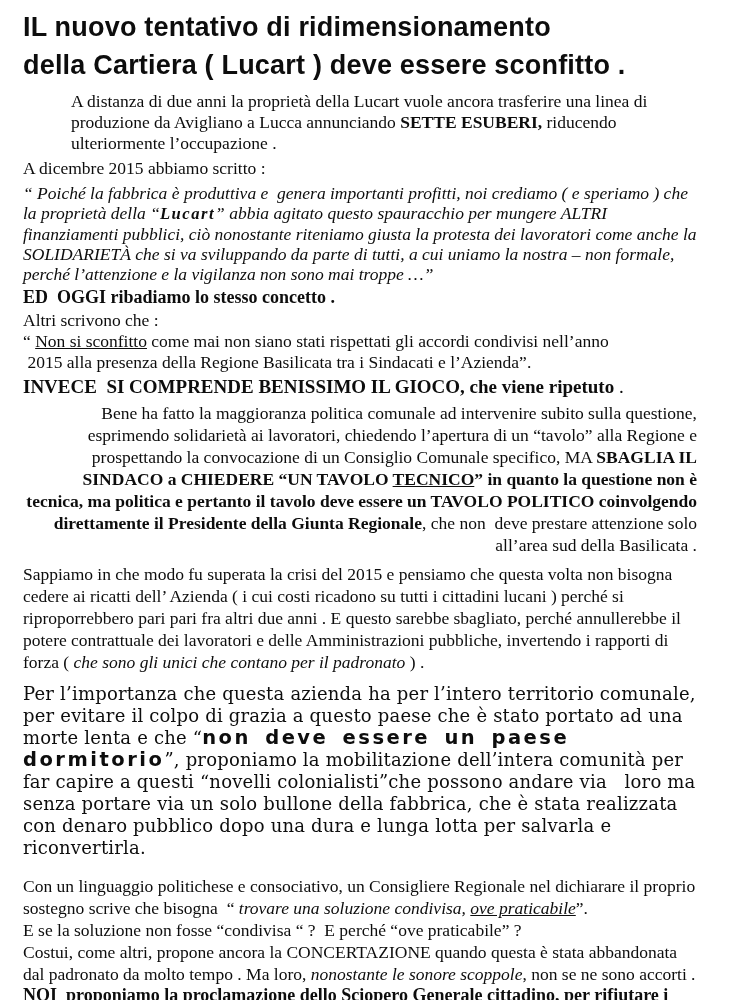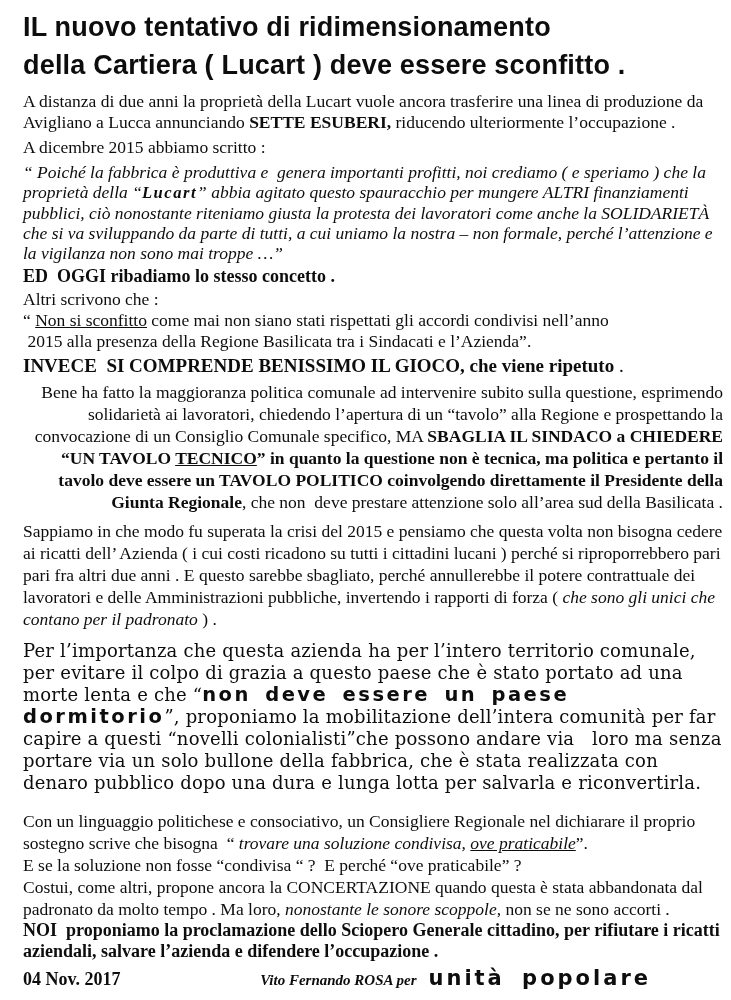--- a/index.html
+++ b/index.html
@@ -6,38 +6,38 @@
   body{
     width:731px;height:1000px;
     background:#ffffff;
     color:#0d0d0d;
     overflow:hidden;
     font-family:"Liberation Serif", serif;
   }
   .page{
     box-sizing:border-box;
     width:731px;height:1000px;
-    padding:8px 8px 0 23px;
+    padding:8px 34px 0 23px;
   }
   .p{
     margin:0;
     white-space:pre-wrap;
     font-family:"Liberation Serif", serif;
     font-size:17.5px;
     line-height:21px;
   }
   .doc-title{
     margin:0;
     font-family:"Liberation Sans", sans-serif;
     font-weight:700;
     font-size:27px;
     line-height:38px;
     letter-spacing:0.2px;
   }
-  .p-lead{margin-top:7px;}
+  .p-lead{margin-top:7px;margin-left:48px;}
   .p-wrote{margin-top:4px;}
   .p-quote1{margin-top:4px;line-height:20px;}
   .p-edoggi{margin-top:3px;font-weight:700;font-size:18px;line-height:20px;}
   .p-altri{margin-top:3px;line-height:20.8px;}
   .p-invece{margin-top:4px;font-size:19px;line-height:22px;}
   .p-bene{margin-top:4px;line-height:22px;text-align:right;}
   .p-sappiamo{margin-top:8px;line-height:21.8px;}
   .p-importanza{
     margin-top:10px;
     font-family:"DejaVu Serif", serif;

